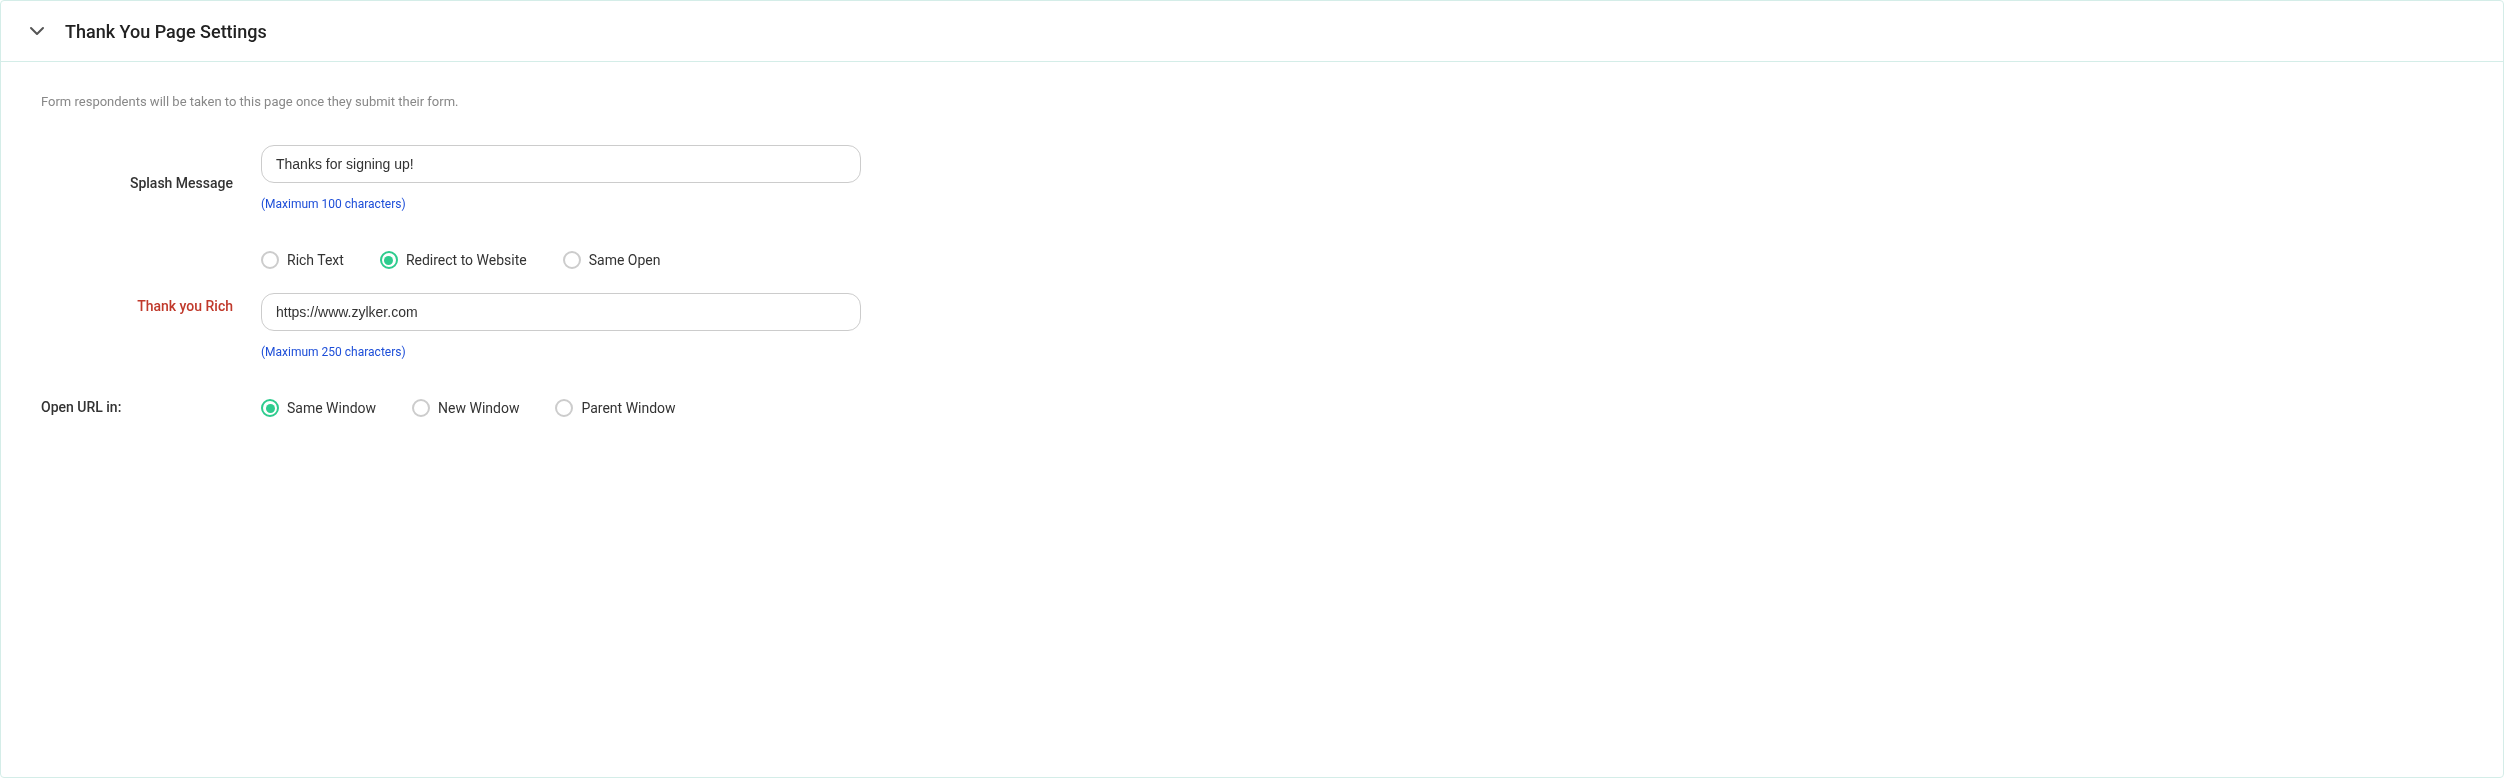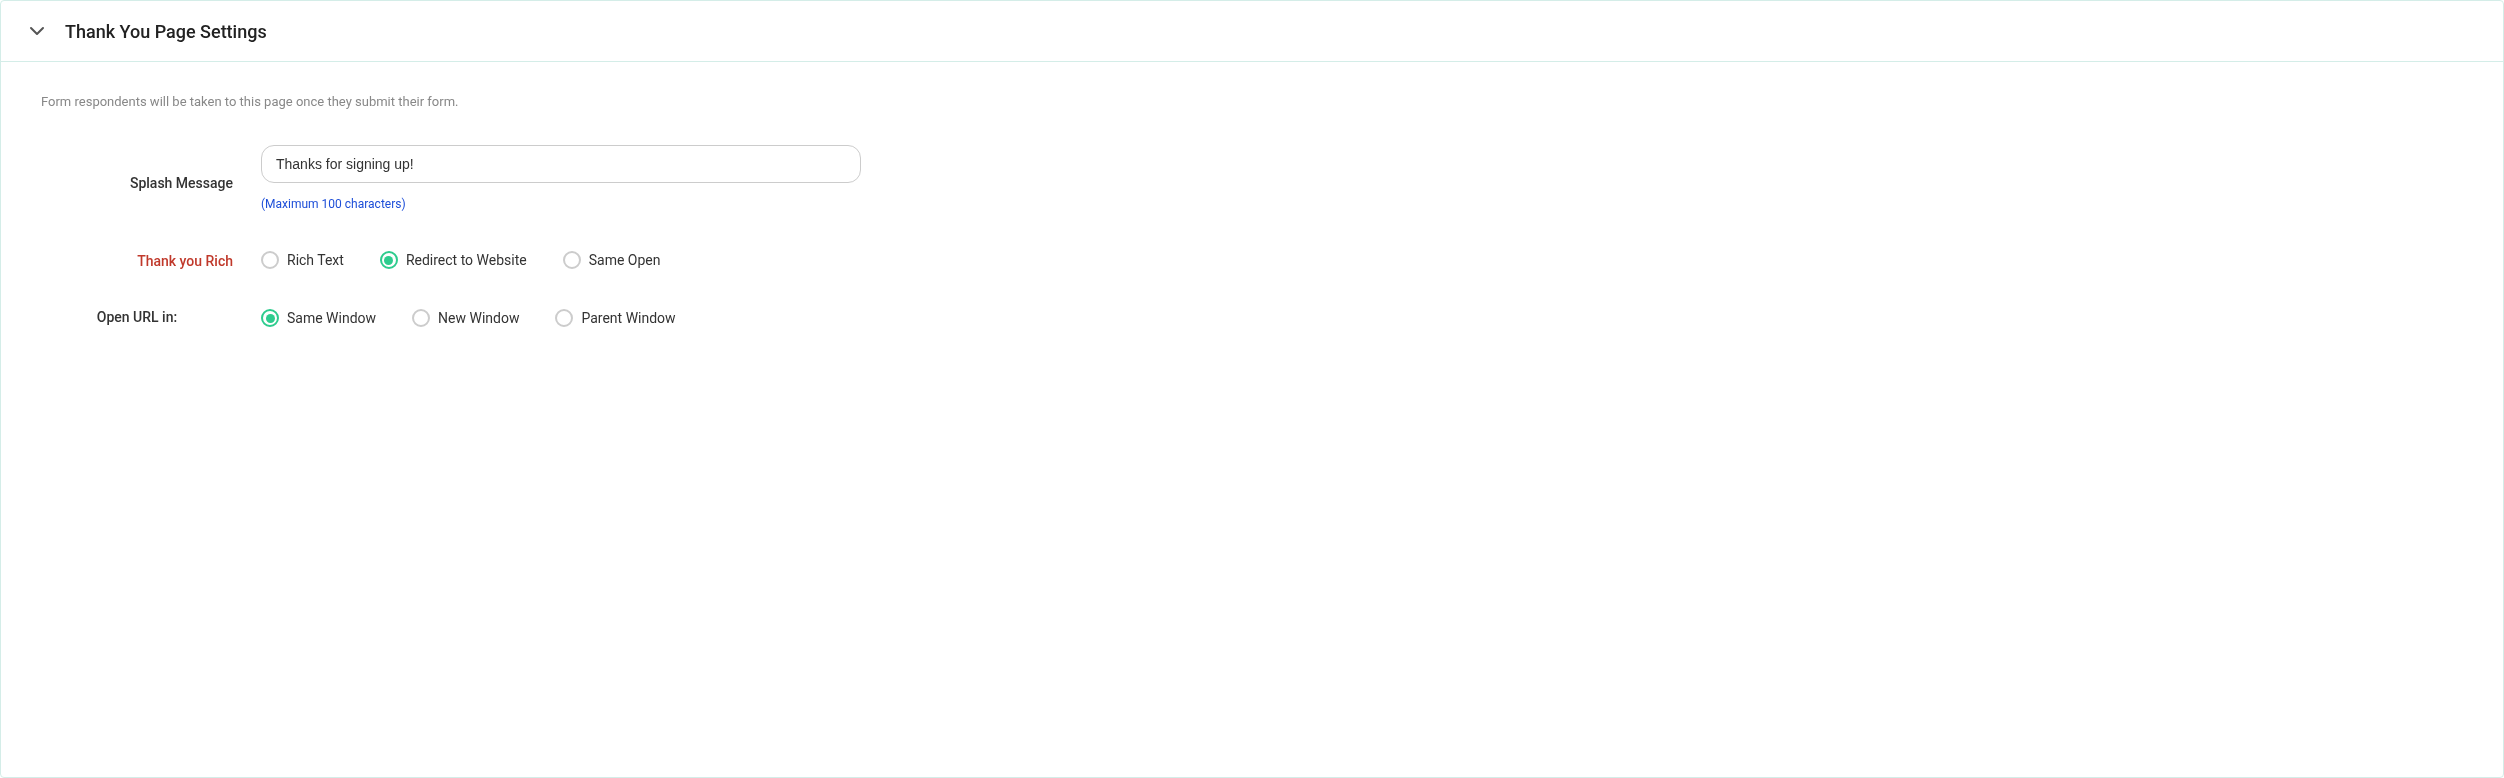--- a/index.html
+++ b/index.html
@@ -151,21 +151,21 @@
       align-items: flex-start;
     }
 
     .open-url-label {
       width: 220px;
       min-width: 220px;
       font-size: 14px;
       font-weight: 500;
       color: #333333;
       padding-top: 8px;
-      text-align: center;
+      text-align: left;
       padding-right: 28px;
     }
   </style>
 </head>
 <body>
 
 <div class="panel">
   <div class="panel-header">
     <div class="chevron-icon">
       <svg width="18" height="18" viewBox="0 0 18 18" fill="none">
@@ -201,20 +201,24 @@
             <span class="radio-label">Redirect to Website</span>
           </label>
 
           <label class="radio-option">
             <div class="radio-circle"></div>
             <span class="radio-label">Same Open</span>
           </label>
 
         </div>
 
+        <div class="url-section">
+          <input type="text" class="text-input" value="https://www.zylker.com" style="">
+          <p class="hint-text">(Maximum 250 characters)</p>
+        </div>
       </div>
     </div>
 
     <div class="open-url-row">
       <div class="open-url-label">Open URL in:</div>
       <div class="form-content">
         <div class="radio-group">
 
           <label class="radio-option">
             <div class="radio-circle checked"></div>

